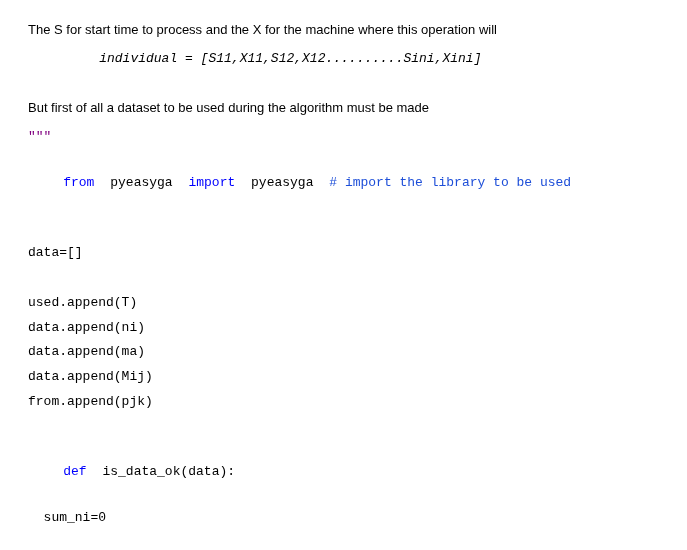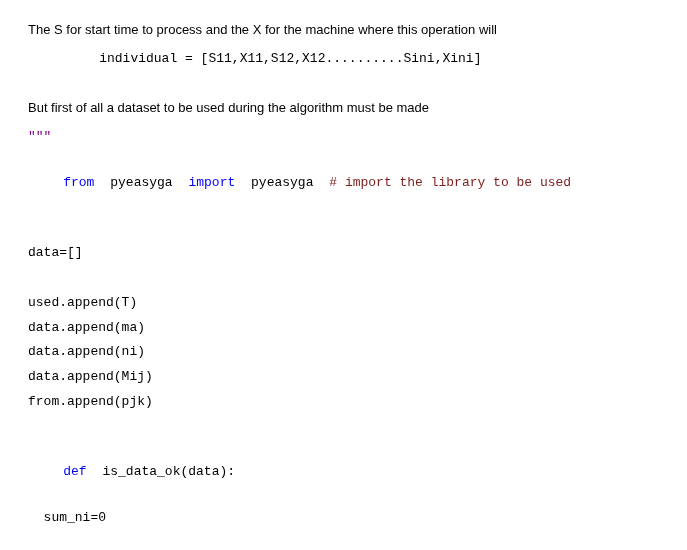--- a/index.html
+++ b/index.html
@@ -28,20 +28,21 @@
     }
 
     .code-block {
       font-family: 'Courier New', Courier, monospace;
       font-size: 13px;
       line-height: 1.6;
     }
 
     .indent-1 {
       padding-left: 36px;
+      font-style: italic;
     }
 
     .blank-line {
       height: 1.6em;
       display: block;
     }
 
     .line {
       display: block;
       white-space: pre;
@@ -49,21 +50,21 @@
 
     .docstring {
       color: #800080;
     }
 
     .keyword {
       color: #0000ff;
     }
 
     .comment {
-      color: #7f1d1d;
+      color: #1d4ed8;
     }
 
     .normal {
       color: #000000;
     }
   </style>
 </head>
 <body>
 
 <div>
@@ -77,22 +78,22 @@
 
 <div class="code-block" style="margin-top:4px;">
   <span class="line docstring">"""</span>
   <span class="line">
     <span class="keyword">from </span><span class="normal">pyeasyga </span><span class="keyword">import </span><span class="normal">pyeasyga </span><span class="comment"># import the library to be used</span>
   </span>
   <span class="blank-line"></span>
   <span class="line normal">data=[]</span>
   <span class="blank-line"></span>
   <span class="line normal">used.append(T)</span>
+  <span class="line normal">data.append(ni)</span>
   <span class="line normal">data.append(ma)</span>
-  <span class="line normal">data.append(ni)</span>
   <span class="line normal">data.append(Mij)</span>
   <span class="line normal">from.append(pjk)</span>
   <span class="blank-line"></span>
   <span class="line">
     <span class="keyword">def </span><span class="normal">is_data_ok(data):</span>
   </span>
   <span class="line normal">  sum_ni=0</span>
 
 </div>
 

